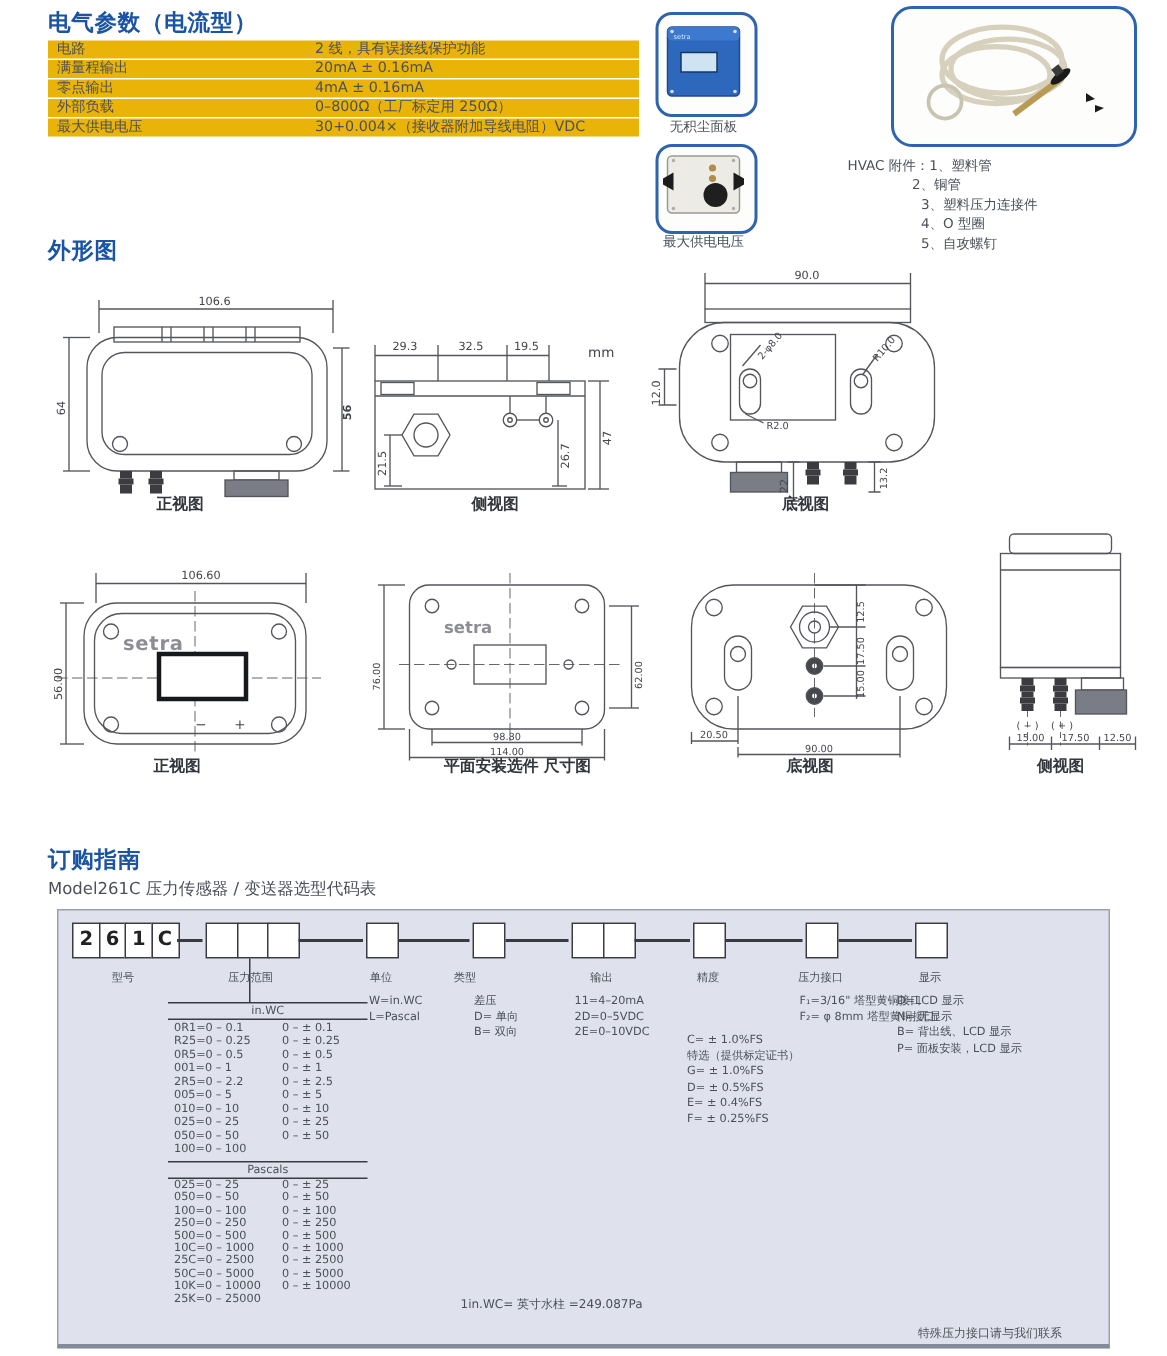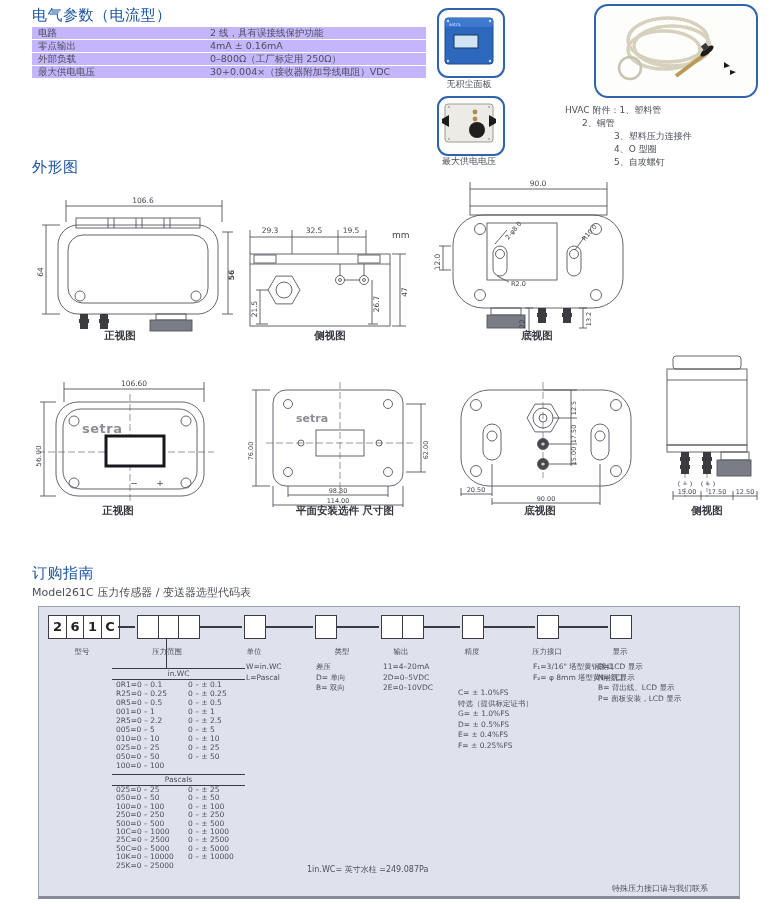--- a/index.html
+++ b/index.html
@@ -1,22 +1,22 @@
 <!DOCTYPE html>
 <html><head>
 <meta charset="utf-8">
 <style>
   html,body{margin:0;padding:0;background:#e8e8e8}
   .page{position:relative;width:778px;height:904px;background:#ffffff;overflow:hidden;
         font-family:"DejaVu Sans","Liberation Sans",sans-serif}
-  .h1{position:absolute;font-size:15px;font-weight:normal;color:#1b54a3;letter-spacing:.5px;white-space:nowrap}
+  .h1{position:absolute;font-size:15px;font-weight:bold;color:#1b54a3;letter-spacing:.5px;white-space:nowrap}
   .sub{position:absolute;font-size:11px;color:#4b5058;white-space:nowrap}
   
   .etable{position:absolute;left:32px;top:27px;width:394px}
-  .erow{display:flex;height:12px;background:#c4b5fd;margin-bottom:1px;font-size:9.5px;color:#4b5058;line-height:12px}
+  .erow{display:flex;height:12px;background:#eab308;margin-bottom:1px;font-size:9.5px;color:#4b5058;line-height:12px}
   .el{width:172px;padding-left:6px}
   .ev{flex:1}
   
   .pframe{position:absolute;border:2px solid #2f63ae;border-radius:11px;background:#fdfdfb;overflow:hidden}
   .pcap{position:absolute;font-size:9px;color:#4b5058;text-align:center;white-space:nowrap}
   .hvline{position:absolute;font-size:9px;color:#4b5058;white-space:nowrap}
   
   .draw{position:absolute}
   svg text{font-family:"DejaVu Sans","Liberation Sans",sans-serif}
   .dimt{font-size:7.5px;fill:#44464c}
@@ -46,20 +46,24 @@
 
 <div class="page">
 
   <div class="h1" style="left:32px;top:6px">电气参数（电流型）</div>
   <div class="etable">
     <div class="erow">
         <span class="el">电路</span>
         <span class="ev">2 线，具有误接线保护功能</span>
       </div>
     <div class="erow">
+        <span class="el">满量程输出</span>
+        <span class="ev">20mA ± 0.16mA</span>
+      </div>
+    <div class="erow">
         <span class="el">零点输出</span>
         <span class="ev">4mA ± 0.16mA</span>
       </div>
     <div class="erow">
         <span class="el">外部负载</span>
         <span class="ev">0–800Ω（工厂标定用 250Ω）</span>
       </div>
     <div class="erow">
         <span class="el">最大供电电压</span>
         <span class="ev">30+0.004×（接收器附加导线电阻）VDC</span>
@@ -107,21 +111,21 @@
       <line x1="80" y1="70" x2="112" y2="46" stroke="#b99a55" stroke-width="4"></line>
       <ellipse cx="111" cy="45" rx="8" ry="3" fill="#1a1a1a" transform="rotate(-38 111 45)"></ellipse>
       <rect x="106" y="38" width="6" height="6" fill="#3a3a3a" transform="rotate(-38 109 41)"></rect>
       <polygon points="128,56 134,60 128,62" fill="#1a1a1a"></polygon>
       <polygon points="134,64 140,66 134,69" fill="#1a1a1a"></polygon>
     </svg>
   </div>
   <div class="hvline" style="left:565px;top:104px">
     <span>HVAC 附件：</span><span>1、塑料管</span>
   </div>
-  <div class="hvline" style="left:582px;top:117px">2、铜管</div>
+  <div class="hvline" style="left:608px;top:117px">2、铜管</div>
   <div class="hvline" style="left:614px;top:130px">3、塑料压力连接件</div>
   <div class="hvline" style="left:614px;top:143px">4、O 型圈</div>
   <div class="hvline" style="left:614px;top:156px">5、自攻螺钉</div>
 
   <div class="h1" style="left:32px;top:158px">外形图</div>
 
   <svg class="draw" style="left:36px;top:192px" width="200" height="140" viewBox="0 0 200 140">
     <g fill="none" stroke="#54565c" stroke-width="0.9">
       <line x1="30" y1="14" x2="186" y2="14"></line>
         <line x1="30" y1="8" x2="30" y2="30"></line>
@@ -423,21 +427,21 @@
   <div class="dash" style="left:266px;width:47px"></div>
   <div class="dash" style="left:337px;width:42px"></div>
   <div class="dash" style="left:423px;width:37px"></div>
   <div class="dash" style="left:484px;width:51px"></div>
   <div class="dash" style="left:559px;width:49px"></div>
   <div class="vline" style="left:166px;top:639px;height:29px"></div>
 
   <div class="clabel" style="left:82px">型号</div>
   <div class="clabel" style="left:167px">压力范围</div>
   <div class="clabel" style="left:254px">单位</div>
-  <div class="clabel" style="left:342px">类型</div>
+  <div class="clabel" style="left:310px">类型</div>
   <div class="clabel" style="left:401px">输出</div>
   <div class="clabel" style="left:472px">精度</div>
   <div class="clabel" style="left:547px">压力接口</div>
   <div class="clabel" style="left:620px">显示</div>
 
   <div class="opt" style="left:246px;top:662px">
     <div>W=in.WC</div>
     <div>L=Pascal</div>
   </div>
   <div class="opt" style="left:316px;top:662px">

